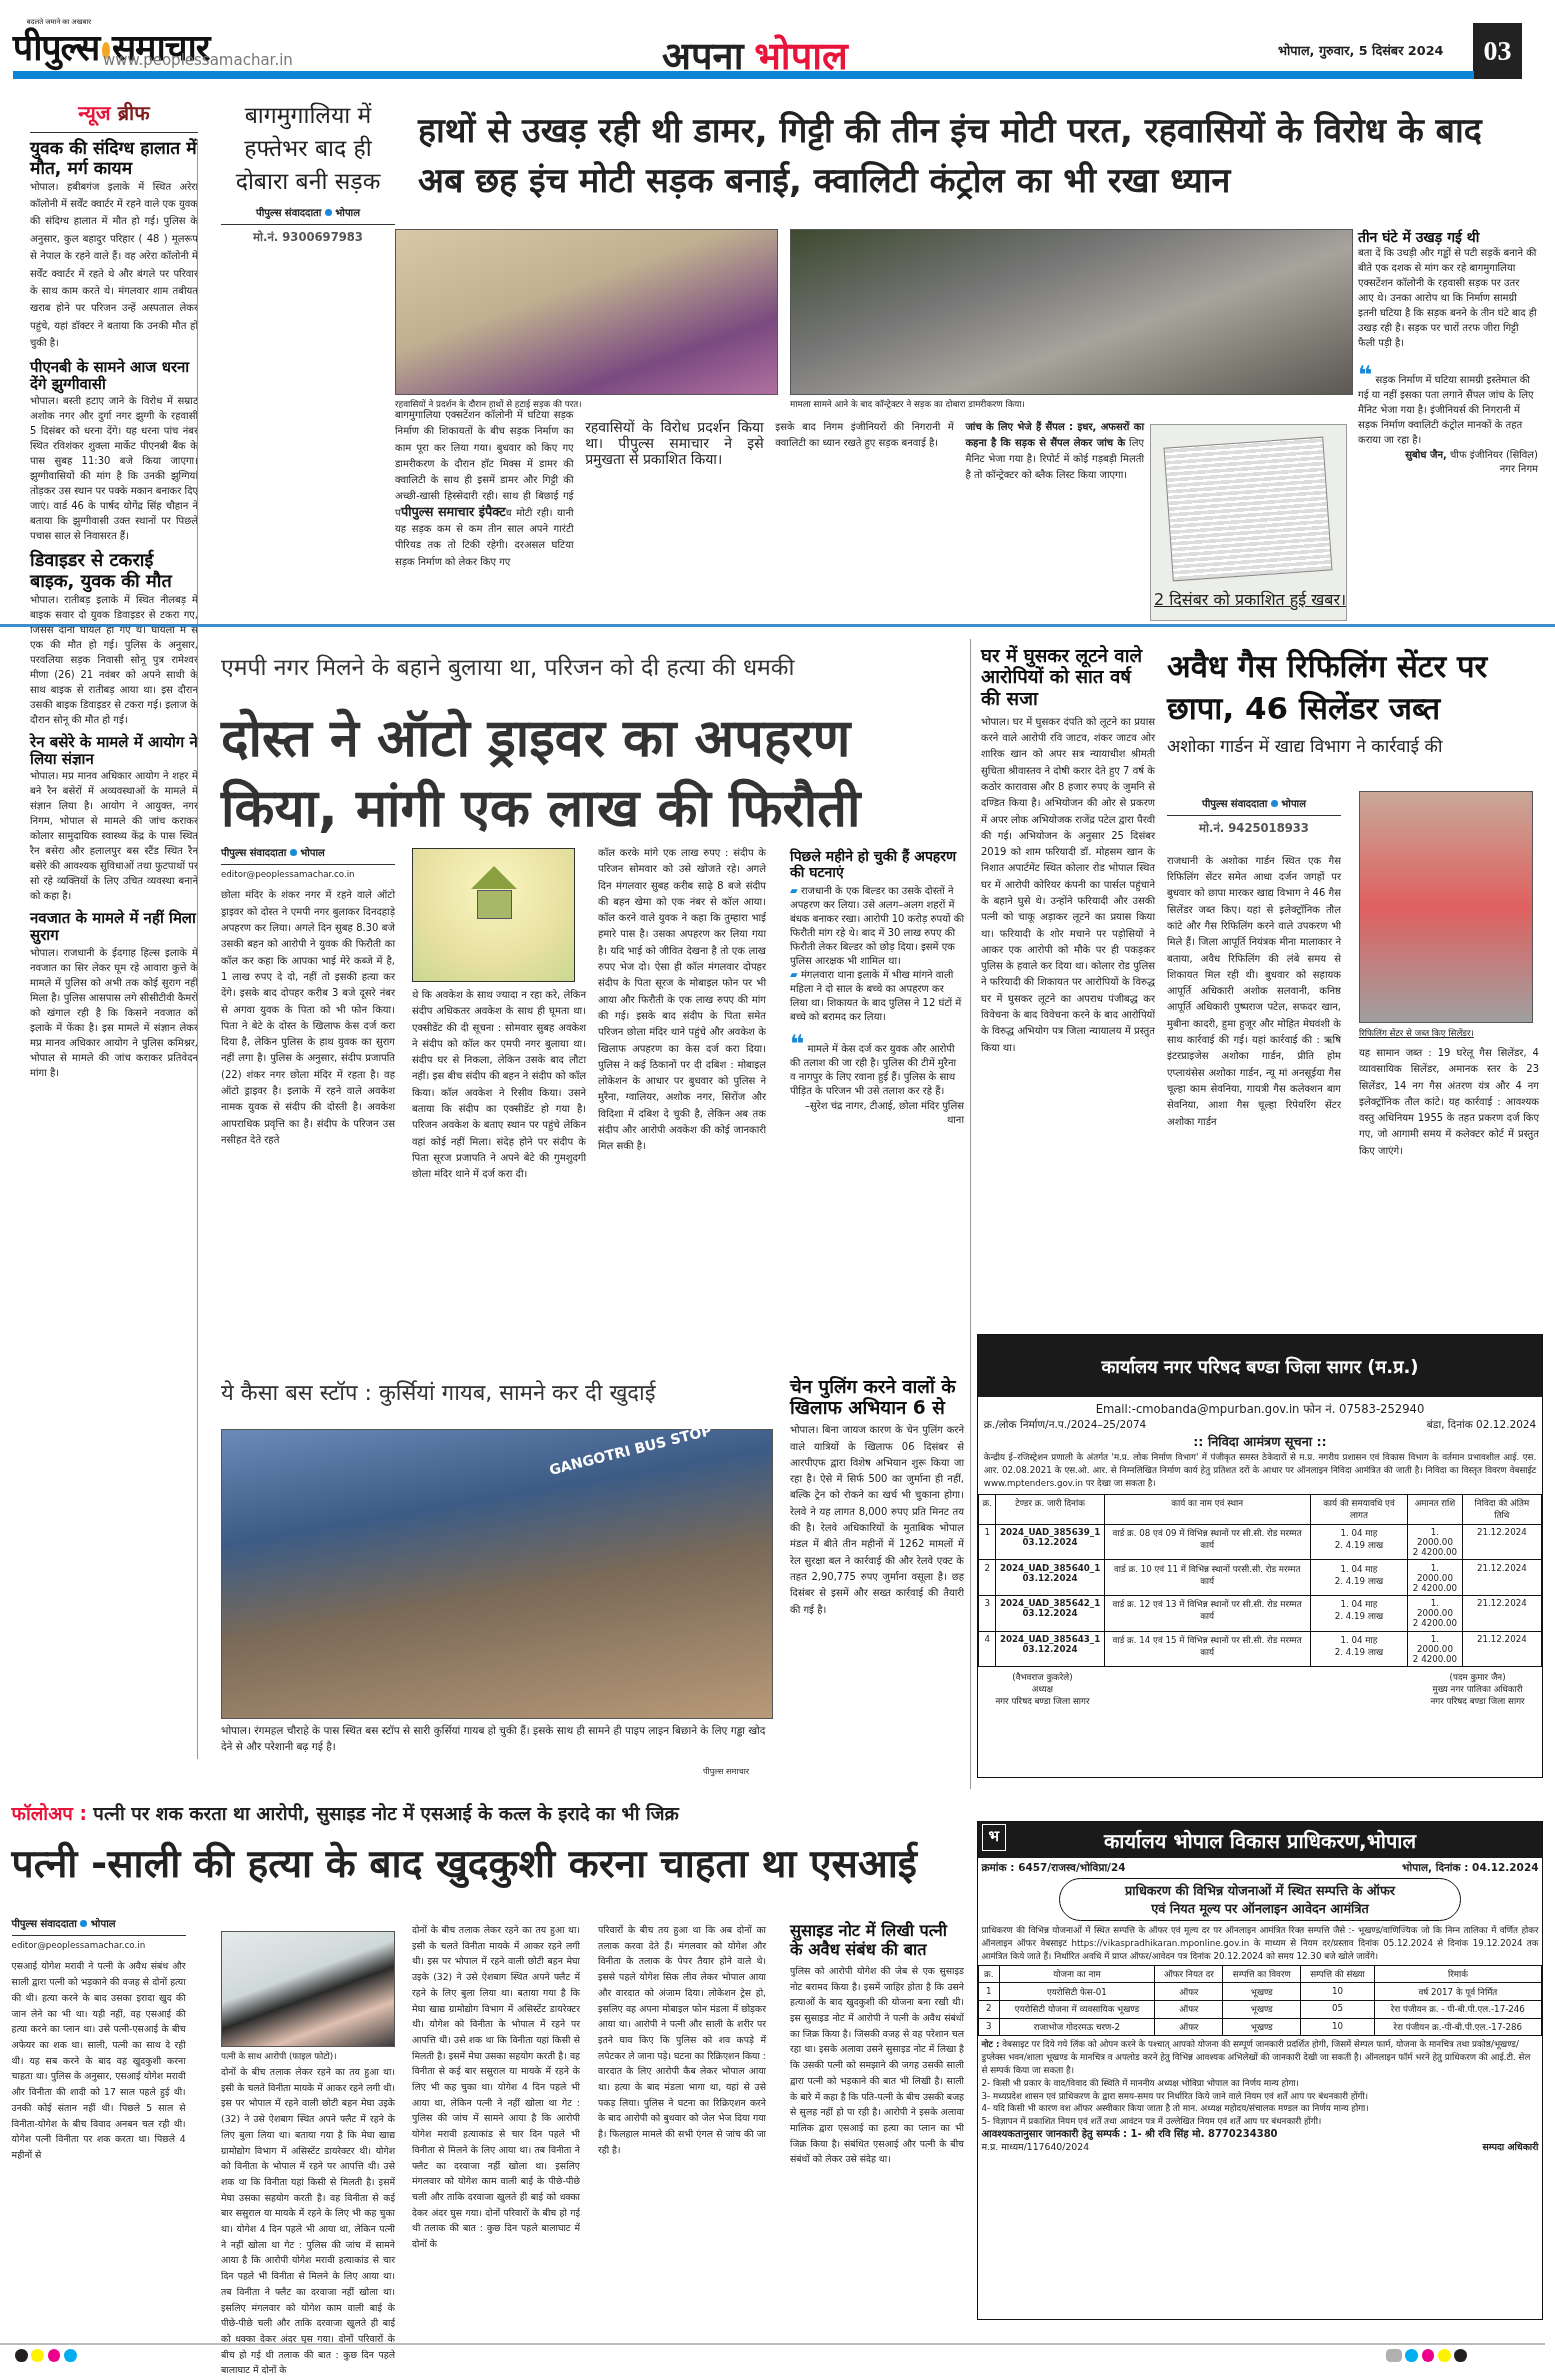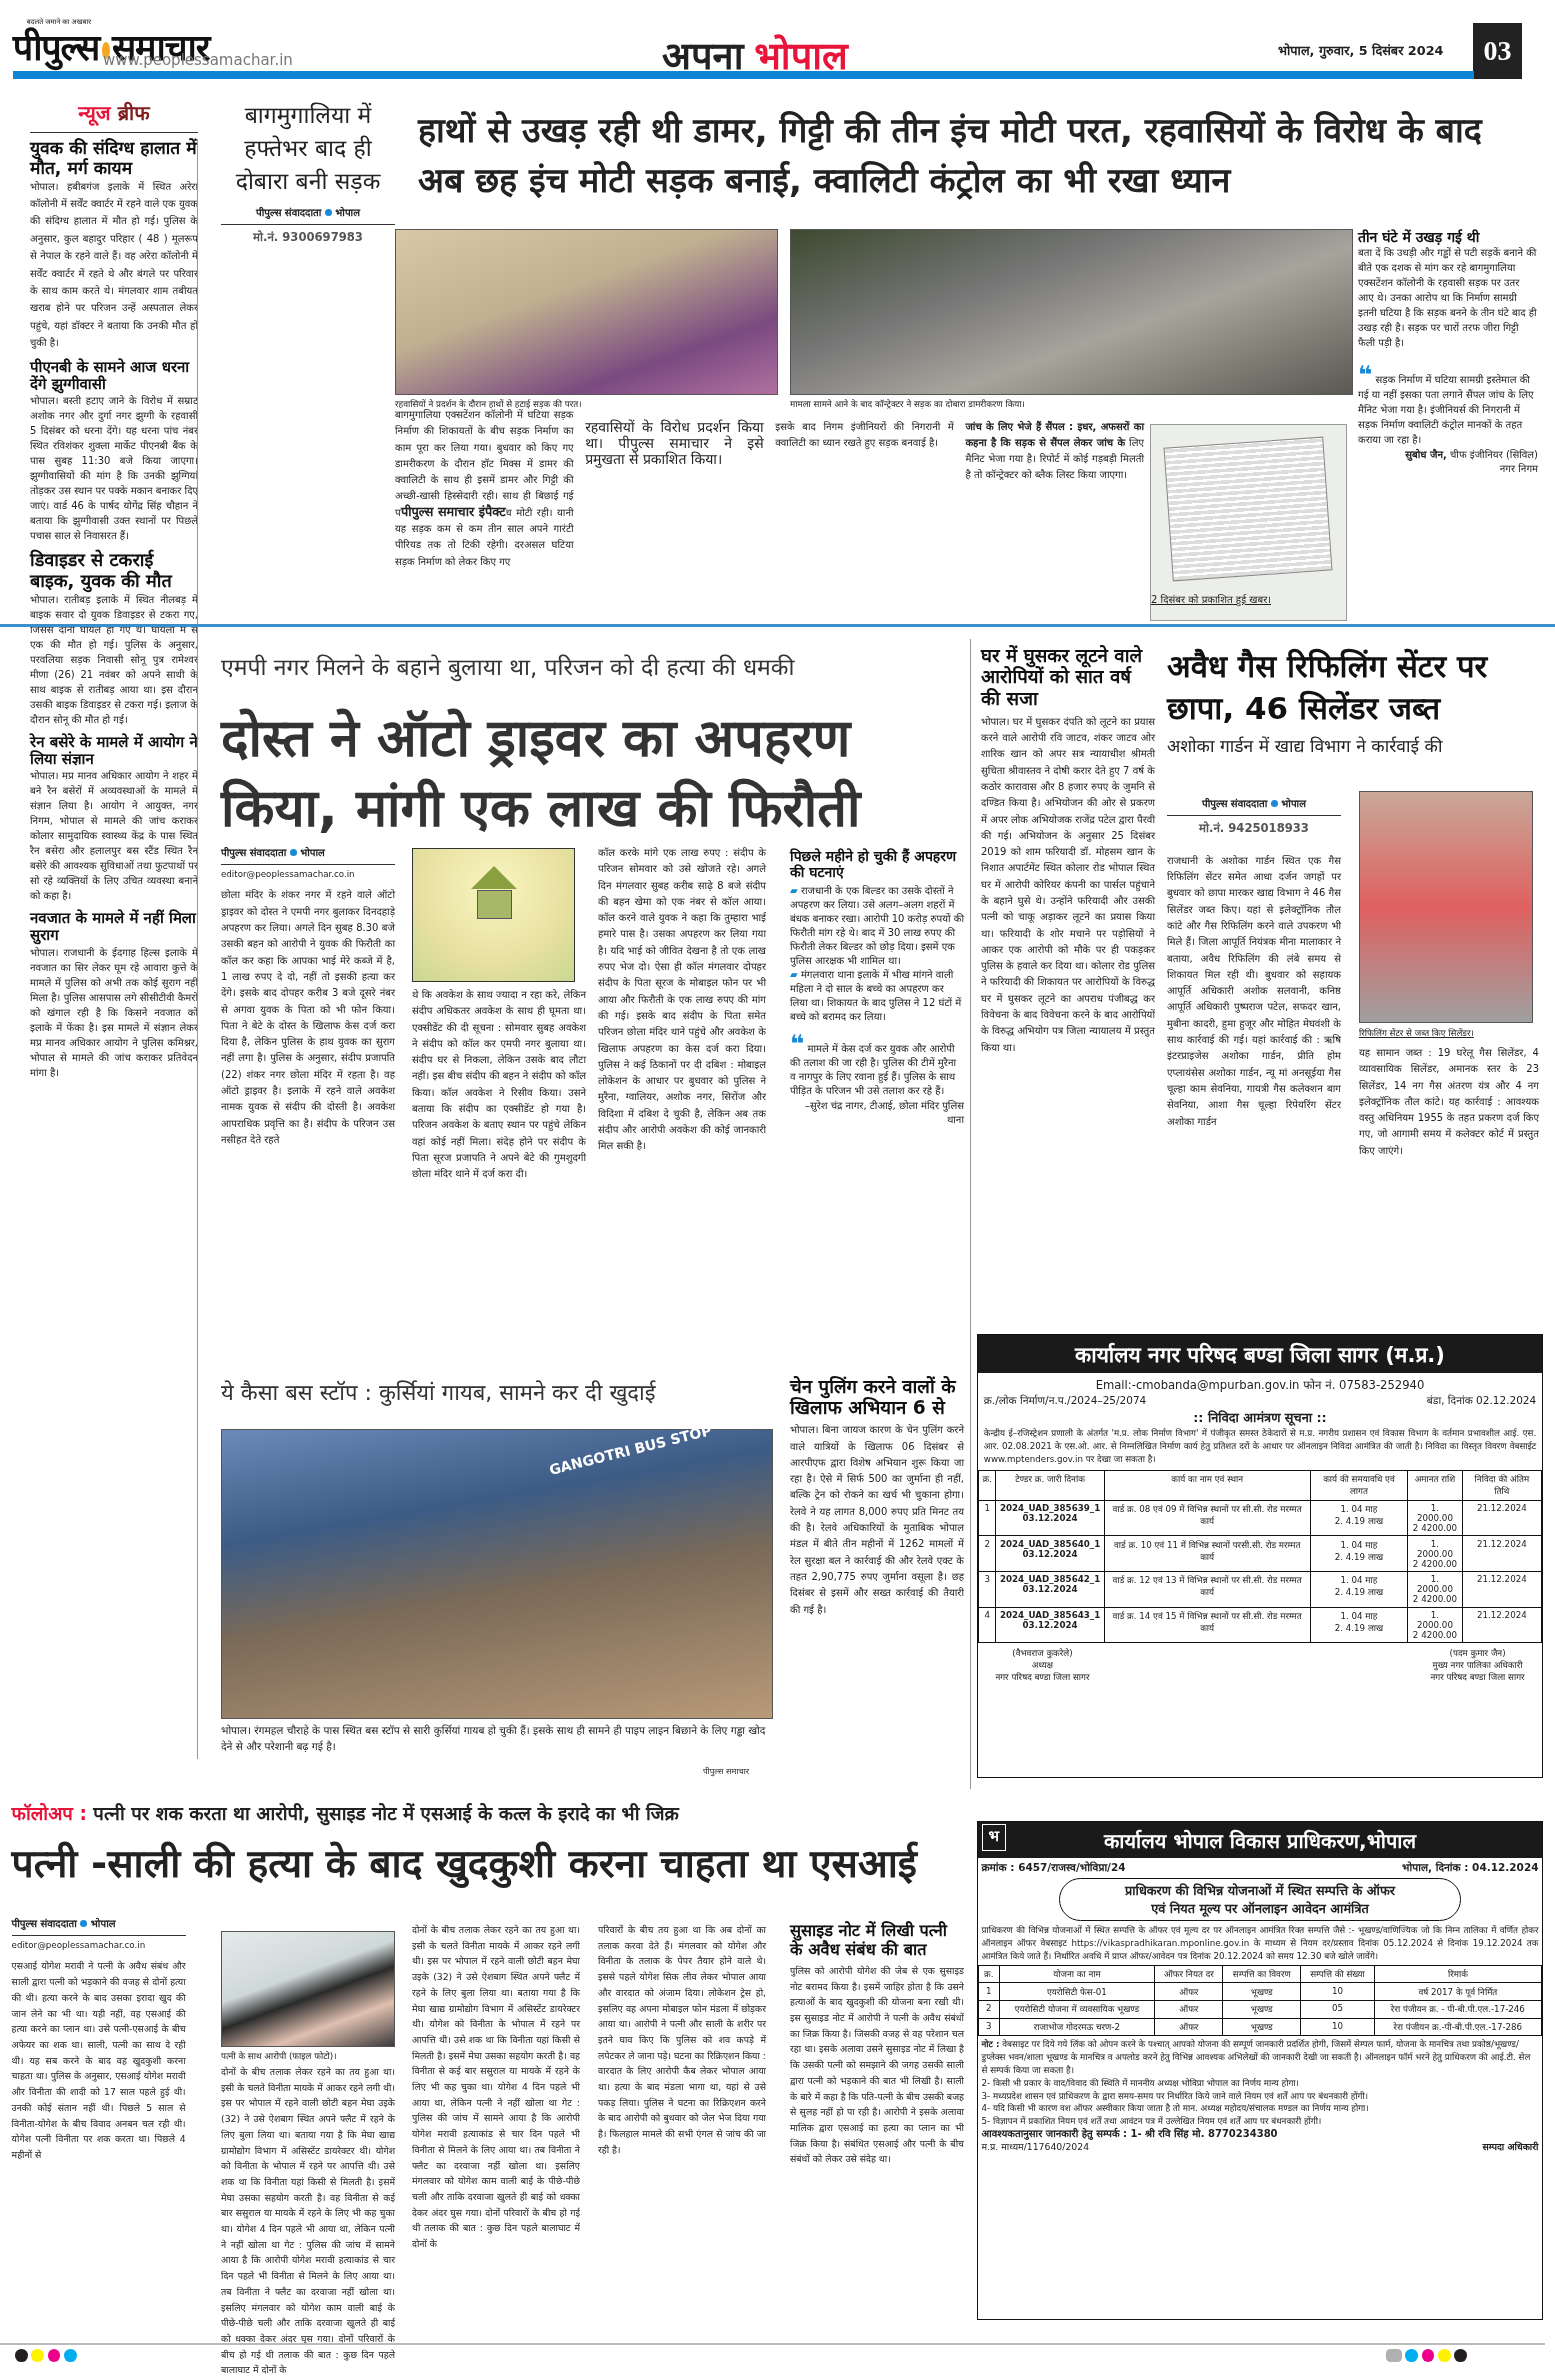--- a/index.html
+++ b/index.html
@@ -90,21 +90,21 @@
   <div class="byline" style="text-align:center;margin-top:7px"><span>पीपुल्स संवाददाता</span><span class="dot"></span><span>भोपाल</span></div>
   <div class="hrule" style="margin:4.6px 0"></div>
   <div class="mob">मो.नं. 9300697983</div>
 </div>
 <div class="abs" style="left:418px;top:105px;width:1103px;font-size:34px;line-height:50px;font-weight:bold;color:#222">हाथों से उखड़ रही थी डामर, गिट्टी की तीन इंच मोटी परत, रहवासियों के विरोध के बाद अब छह इंच मोटी सड़क बनाई, क्वालिटी कंट्रोल का भी रखा ध्यान</div>
 
 <div class="abs photo people" style="left:395px;top:229px;width:383px;height:166px"></div>
 <div class="abs photo road" style="left:790px;top:229px;width:563px;height:166px"></div>
 <div class="abs" style="left:1150px;top:424px;width:197px;height:197px;background:#eceeea;border:0.6px solid #999">
   <div style="margin:17.4px;height:134px;background:repeating-linear-gradient(0deg,#ddd 0 3.5px,#fff 3.5px 5.8px);transform:rotate(-4deg);border:0.6px solid #888"></div>
-  <div class="caption" style="text-align:left;text-decoration:underline;font-size:10px">2 दिसंबर को प्रकाशित हुई खबर।</div>
+  <div class="caption" style="text-align:right;text-decoration:underline;font-size:16px">2 दिसंबर को प्रकाशित हुई खबर।</div>
 </div>
 
 <div class="abs caption" style="left:395px;top:398px;width:377px">रहवासियों ने प्रदर्शन के दौरान हाथों से हटाई सड़क की परत।</div>
 <div class="abs caption" style="left:790px;top:398px;width:348px">मामला सामने आने के बाद कॉन्ट्रेक्टर ने सड़क का दोबारा डामरीकरण किया।</div>
 
 <div class="abs" style="left:395px;top:407px;width:749px;display:grid;grid-template-columns:repeat(4,1fr);gap:11.6px">
   <div class="body-text" style="font-size:10px;line-height:16.3px">बागमुगालिया एक्सटेंशन कॉलोनी में घटिया सड़क निर्माण की शिकायतों के बीच सड़क निर्माण का काम पूरा कर लिया गया। बुधवार को किए गए डामरीकरण के दौरान हॉट मिक्स में डामर की क्वालिटी के साथ ही इसमें डामर और गिट्टी की अच्छी-खासी हिस्सेदारी रही। साथ ही बिछाई गई परत भी करीब पांच से छह इंच मोटी रही। यानी यह सड़क कम से कम तीन साल अपने गारंटी पीरियड तक तो टिकी रहेगी। दरअसल घटिया सड़क निर्माण को लेकर किए गए</div>
   <div class="body-text" style="font-size:14px;line-height:16.3px;margin-top:11.6px">रहवासियों के विरोध प्रदर्शन किया था। पीपुल्स समाचार ने इसे प्रमुखता से प्रकाशित किया।</div>
   <div class="body-text" style="font-size:10px;line-height:16.3px;margin-top:11.6px">इसके बाद निगम इंजीनियरों की निगरानी में क्वालिटी का ध्यान रखते हुए सड़क बनवाई है।</div>
   <div class="body-text" style="font-size:10px;line-height:16.3px;margin-top:11.6px"><b>जांच के लिए भेजे हैं सैंपल : इधर, अफसरों का कहना है कि सड़क से सैंपल लेकर जांच के</b> <span>लिए मैनिट भेजा गया है। रिपोर्ट में कोई गड़बड़ी मिलती है तो कॉन्ट्रेक्टर को ब्लैक लिस्ट किया जाएगा।</span></div>
@@ -178,21 +178,21 @@
 </div>
 <div class="abs caption" style="left:221px;top:1722px;width:552px;font-size:10.5px;line-height:16.3px">भोपाल। रंगमहल चौराहे के पास स्थित बस स्टॉप से सारी कुर्सियां गायब हो चुकी हैं। इसके साथ ही सामने ही पाइप लाइन बिछाने के लिए गड्ढा खोद देने से और परेशानी बढ़ गई है।</div>
 <div class="abs" style="left:703px;top:1765px;font-size:8.1px">पीपुल्स समाचार</div>
 
 <div class="abs" style="left:790px;top:1376px;width:174px">
   <div class="h-bold" style="font-size:18.6px">चेन पुलिंग करने वालों के खिलाफ अभियान 6 से</div>
   <div class="body-text" style="font-size:10px;line-height:16.3px;margin-top:3.5px">भोपाल। बिना जायज कारण के चेन पुलिंग करने वाले यात्रियों के खिलाफ 06 दिसंबर से आरपीएफ द्वारा विशेष अभियान शुरू किया जा रहा है। ऐसे में सिर्फ 500 का जुर्माना ही नहीं, बल्कि ट्रेन को रोकने का खर्च भी चुकाना होगा। रेलवे ने यह लागत 8,000 रुपए प्रति मिनट तय की है। रेलवे अधिकारियों के मुताबिक भोपाल मंडल में बीते तीन महीनों में 1262 मामलों में रेल सुरक्षा बल ने कार्रवाई की और रेलवे एक्ट के तहत 2,90,775 रुपए जुर्माना वसूला है। छह दिसंबर से इसमें और सख्त कार्रवाई की तैयारी की गई है।</div>
 </div>
 
 <div class="abs adbox" style="left:977px;top:1334px;width:566px;height:444px">
-  <div class="ad-head" style="font-size:21px;padding:5px 0">कार्यालय नगर परिषद बण्डा जिला सागर (म.प्र.)</div>
+  <div class="ad-head" style="font-size:18px;padding:19px 0">कार्यालय नगर परिषद बण्डा जिला सागर (म.प्र.)</div>
   <div style="text-align:center;font-size:11.6px;margin-top:3.5px">Email:-cmobanda@mpurban.gov.in फोन नं. 07583-252940</div>
   <div style="display:flex;justify-content:space-between;font-size:10.5px;padding:1.2px 5.8px">
     <span>क्र./लोक निर्माण/न.प./2024–25/2074</span>
     <span>बंडा, दिनांक 02.12.2024</span>
   </div>
   <div style="text-align:center;font-size:12.8px;font-weight:bold">:: निविदा आमंत्रण सूचना ::</div>
   <div style="font-size:8.7px;line-height:12.8px;padding:1.2px 5.8px;text-align:justify">केन्द्रीय ई–रजिस्ट्रेशन प्रणाली के अंतर्गत 'म.प्र. लोक निर्माण विभाग' में पंजीकृत समस्त ठेकेदारों से म.प्र. नगरीय प्रशासन एवं विकास विभाग के वर्तमान प्रभावशील आई. एस. आर. 02.08.2021 के एस.ओ. आर. से निम्नलिखित निर्माण कार्य हेतु प्रतिशत दरों के आधार पर ऑनलाइन निविदा आमंत्रित की जाती है। निविदा का विस्तृत विवरण वेबसाईट www.mptenders.gov.in पर देखा जा सकता है।</div>
   <table class="tender" style="margin-top:3.5px">
     <tbody>
         <tr>

